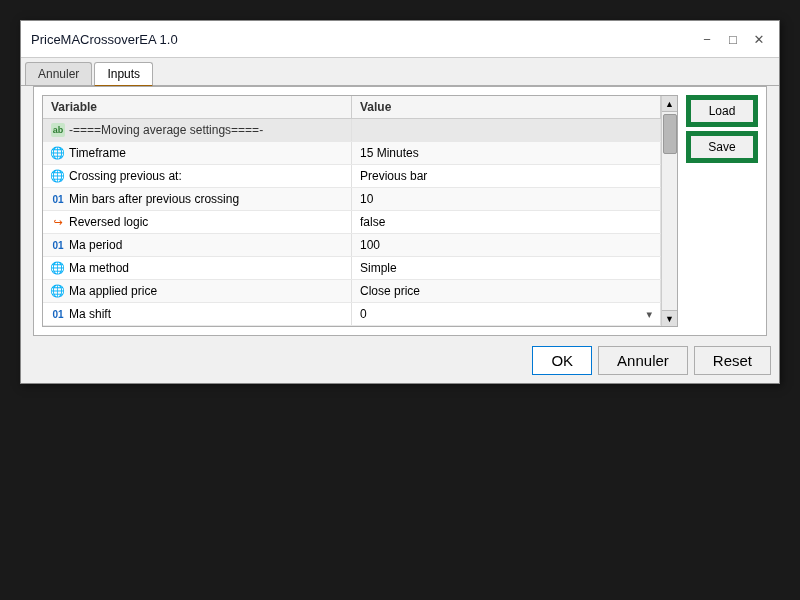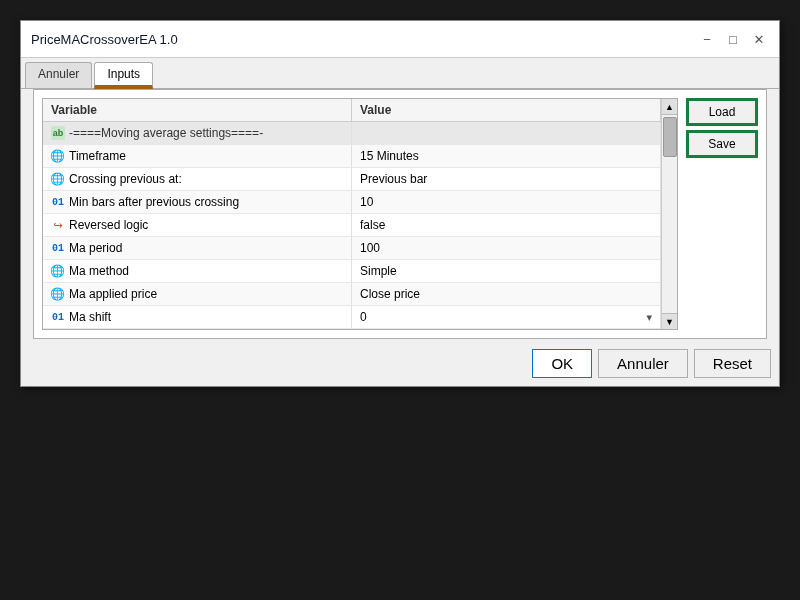--- a/index.html
+++ b/index.html
@@ -59,21 +59,21 @@
       border: 1px solid #adadad;
       border-bottom: none;
       background: #e0e0e0;
       cursor: pointer;
       font-size: 12px;
       color: #333;
       border-radius: 3px 3px 0 0;
     }
     .tab.active {
       background: #fff;
-      border-bottom: 4px solid #a16207;
+      border-bottom: 1px solid #a16207;
       margin-bottom: -1px;
       z-index: 1;
       position: relative;
       color: #000;
     }
     .content {
       padding: 8px;
       background: #fff;
       border: 1px solid #adadad;
       margin: 0 12px;
@@ -136,36 +136,35 @@
       padding: 0 2px;
     }
     .icon-globe {
       color: #1565c0;
       font-size: 12px;
     }
     .icon-01 {
       color: #1565c0;
       font-size: 10px;
       font-weight: bold;
-      font-family: Liberation Mono, monospace;
     }
     .icon-arrow {
       color: #e65100;
       font-size: 11px;
     }
     .side-buttons {
       display: flex;
       flex-direction: column;
       gap: 4px;
       width: 72px;
     }
     .side-btn {
       padding: 4px 8px;
       background: #f0f0f0;
-      border: 3px solid #15803d;
+      border: 5px solid #15803d;
       cursor: pointer;
       font-size: 12px;
       text-align: center;
       color: #000;
     }
     .footer {
       display: flex;
       justify-content: flex-end;
       padding: 10px 8px 8px 8px;
       gap: 6px;

